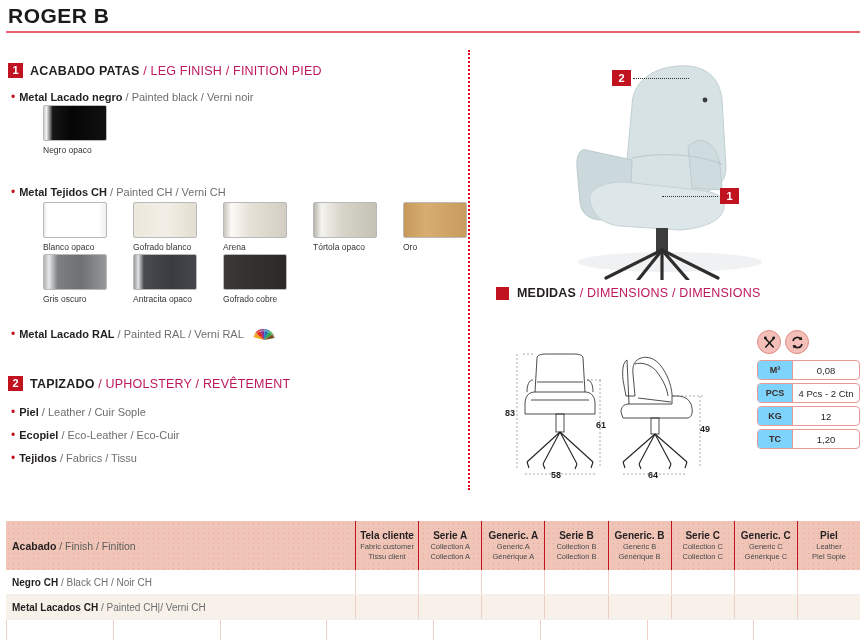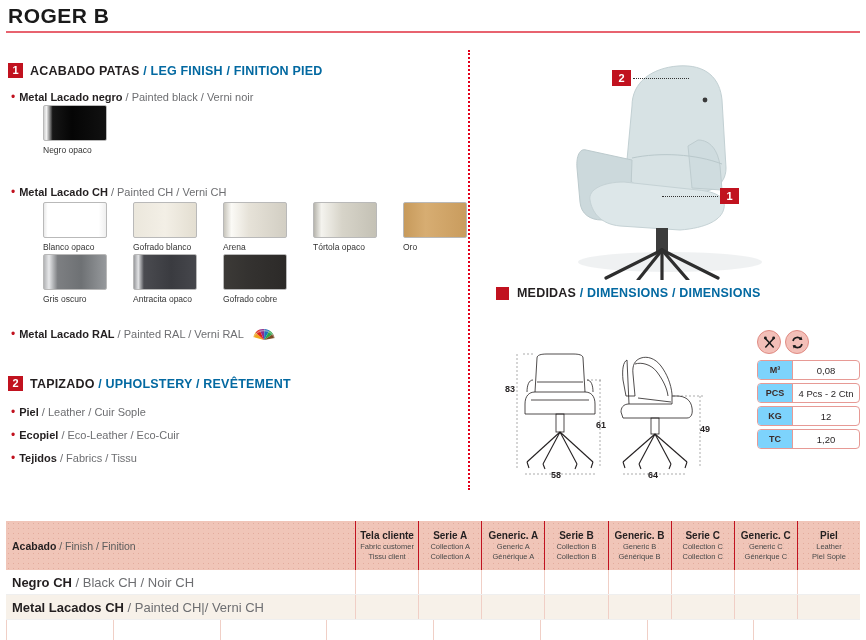--- a/index.html
+++ b/index.html
@@ -35,21 +35,21 @@
   .num-badge{
     width:15px;height:15px;background:#c1121f;color:#fff;
     font-size:11px;font-weight:bold;line-height:15px;text-align:center;
     display:inline-block;
   }
   .sq-badge{
     width:13px;height:13px;background:#c1121f;display:inline-block;
   }
   .sec-t{font-size:12.5px;letter-spacing:.2px;}
   .sec-t b{font-weight:bold;color:#231f20;}
-  .sec-t span{color:#0369a1;font-weight:bold;}
+  .sec-t span{color:#be185d;font-weight:normal;}
 
   
   .bullet{position:absolute;font-size:11px;display:flex;align-items:baseline;gap:4px;}
   .dot{color:#c1121f;font-size:12px;line-height:1;}
   .bullet b{font-weight:bold;color:#231f20;}
   .bullet i{font-style:normal;color:#6d6e71;}
 
   
   .sw{position:absolute;padding-left:28px;}
   .sw .chip{
@@ -130,21 +130,21 @@
   .bt-row{
     display:flex;height:24px;align-items:center;
     border-bottom:1px solid #efefef;
   }
   .bt-row.alt{
     background:#f7f1e9;
     background-image:radial-gradient(#e8ddcc 0.6px, transparent 0.7px);
     background-size:4px 4px;
   }
   .bt-row .r0{
-    width:349px;padding-left:6px;font-size:13px;box-sizing:border-box;
+    width:349px;padding-left:6px;font-size:10px;box-sizing:border-box;
   }
   .bt-row .r0 b{font-weight:bold;}
   .bt-row .r0 i{font-style:normal;color:#6d6e71;}
   .bt-cell{flex:1;border-left:1.5px solid #f0cfc6;height:100%;box-sizing:border-box;}
 </style>
 </head>
 <body>
 
 <div class="page">
 
@@ -163,21 +163,21 @@
     <span><b>Metal Lacado negro</b><i> / Painted black / Verni noir</i></span>
   </div>
 
   <div class="sw" style="left:15px;top:105px;">
     <div class="chip chip-black"></div>
     <div class="cap">Negro opaco</div>
   </div>
 
   <div class="bullet" style="left:11px;top:186px;">
     <span class="dot">•</span>
-    <span><b>Metal Lacado CH</b><i> / Painted CH / Verni CH</i></span>
+    <span><b>Metal Tejidos CH</b><i> / Painted CH / Verni CH</i></span>
   </div>
 
   <div class="sw" style="left:15px;top:202px;">
     <div class="chip chip-white"></div>
     <div class="cap">Blanco opaco</div>
   </div>
   <div class="sw" style="left:105px;top:202px;">
     <div class="chip chip-gofblanco"></div>
     <div class="cap">Gofrado blanco</div>
   </div>
@@ -324,21 +324,21 @@
           <path d="M176,112 L174,117"></path>
       </g>
     </g>
     <g stroke="#555" stroke-width="0.5" stroke-dasharray="2,2">
       <path d="M205,44 L205,116"></path>
       <path d="M128,122 L192,122"></path>
       <path d="M178,44 L208,44"></path>
     </g>
   </svg>
 
-  <div class="dimlbl" style="left:505px;top:384px;">83</div>
+  <div class="dimlbl" style="left:505px;top:408px;">83</div>
   <div class="dimlbl" style="left:596px;top:420px;">61</div>
   <div class="dimlbl" style="left:551px;top:470px;">58</div>
   <div class="dimlbl" style="left:700px;top:424px;">49</div>
   <div class="dimlbl" style="left:648px;top:470px;">64</div>
 
   <div style="position:absolute;left:757px;top:330px;display:flex;gap:4px;">
     <div class="icon-circ">
       <svg width="15" height="15" viewBox="0 0 20 20">
         <g stroke="#1b1b1b" stroke-width="2.1" stroke-linecap="round" fill="none">
           <path d="M4,4 L15,16"></path>

